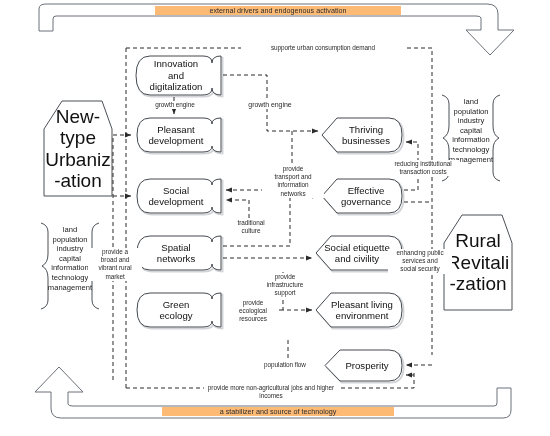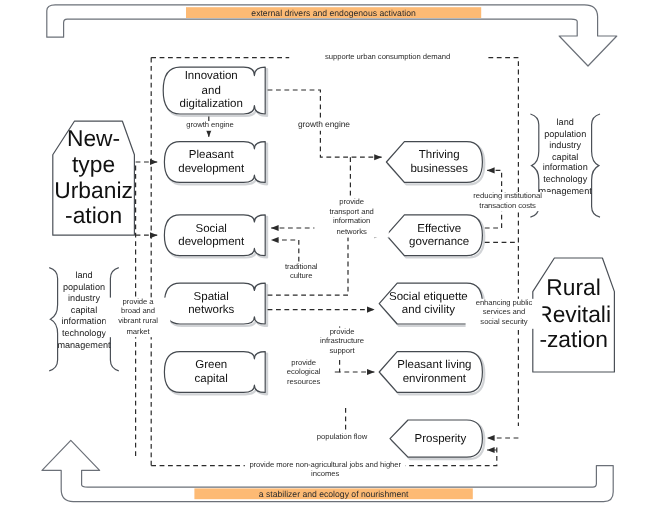--- a/index.html
+++ b/index.html
@@ -215,21 +215,21 @@
 
       <path d="M 432,365 L 406,365" marker-end="url(#dashArrow)"></path>
 
       <path d="M 414,375 L 406,375" marker-end="url(#dashArrow)"></path>
 
       <path d="M 288,340 L 288,365 L 312,365"></path>
     </g>
   </svg>
 
   <div class="band-text" style="left:155px;top:5.5px;width:240px;">external drivers and endogenous activation</div>
-  <div class="band-text" style="left:162px;top:407px;width:226px;">a stabilizer and ecology of nourishment</div>
+  <div class="band-text" style="left:162px;top:407px;width:226px;">a stabilizer and source of technology</div>
 
   <div class="pillar-text" style="left:444px;top:215px;width:68px;height:95px;">Rural
 Revitali
 -zation</div>
   <div class="pillar-text" style="left:44px;top:101px;width:68px;height:95px;">New-
 type
 Urbaniz
 -ation</div>
 
   <div class="brace-text" style="left:46px;top:225px;width:48px;">land
@@ -250,21 +250,21 @@
   <div class="node-text" style="left:140px;top:56px;width:72px;height:39px;">Innovation
 and
 digitalization</div>
   <div class="node-text" style="left:140px;top:118px;width:72px;height:34px;">Pleasant
 development</div>
   <div class="node-text" style="left:140px;top:179px;width:72px;height:34px;">Social
 development</div>
   <div class="node-text" style="left:140px;top:236px;width:72px;height:34px;">Spatial
 networks</div>
   <div class="node-text" style="left:140px;top:293px;width:72px;height:34px;">Green
-capital</div>
+ecology</div>
 
   <div class="node-text" style="left:330px;top:118px;width:72px;height:34px;">Thriving
 businesses</div>
   <div class="node-text" style="left:330px;top:179px;width:72px;height:34px;">Effective
 governance</div>
   <div class="node-text" style="left:317px;top:236px;width:80px;height:34px;">Social etiquette
 and civility</div>
   <div class="node-text" style="left:322px;top:293px;width:80px;height:34px;">Pleasant living
 environment</div>
   <div class="node-text" style="left:332px;top:350px;width:70px;height:31px;">Prosperity</div>

